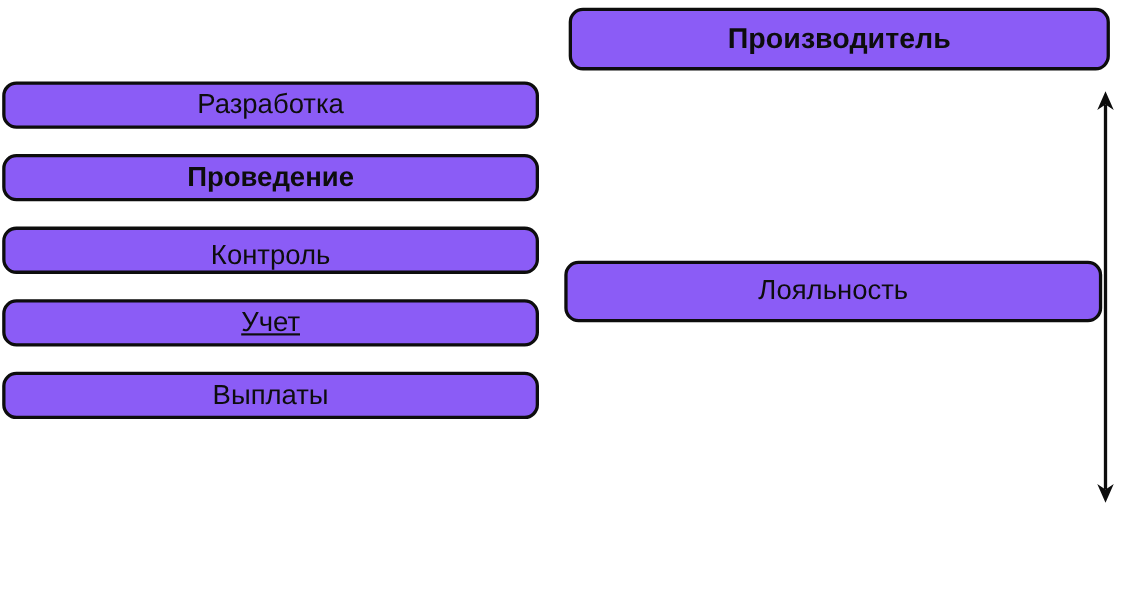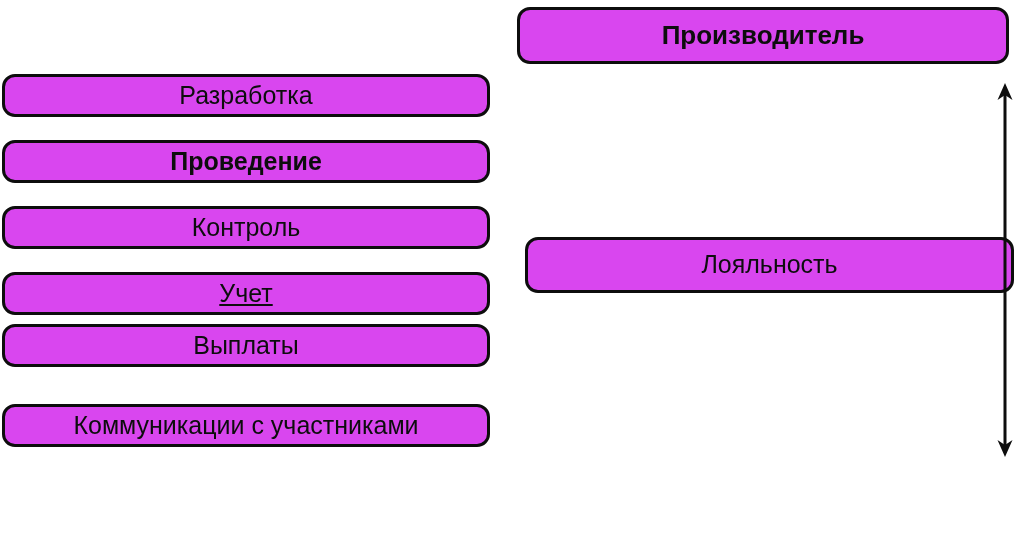--- a/index.html
+++ b/index.html
@@ -12,45 +12,45 @@
     position: relative;
     width: 1024px;
     height: 546px;
     background: #ffffff;
     overflow: hidden;
     color: #000000;
   }
   .box {
     position: absolute;
     box-sizing: border-box;
-    background: #d946ef;
+    background: #8b5cf6;
     border: 3px solid #0d0d0d;
     border-radius: 13px;
     display: flex;
     align-items: center;
     justify-content: center;
     text-align: center;
     font-size: 25px;
     line-height: 1.1;
     color: #0d0d0d;
   }
   .box.bold { font-weight: bold; font-size: 26px; }
 
   
   .left-box   { left: 2px; width: 488px; height: 43px; }
   .lb-0 { top: 74px;  }
   .lb-1 { top: 140px; font-weight: bold; }
-  .lb-2 { top: 206px; }
+  .lb-2 { top: 206px; align-items: flex-end; }
   .lb-3 { top: 272px; text-decoration: underline; }
-  .lb-4 { top: 324px; }
+  .lb-4 { top: 338px; }
   .lb-5 { top: 404px; }
 
   
   .rb-top    { left: 517px; top: 7px;   width: 492px; height: 57px; }
-  .rb-middle { left: 513px; top: 237px; width: 489px; height: 56px; margin-left: 12px; }
+  .rb-middle { left: 513px; top: 237px; width: 489px; height: 56px; }
   .rb-bottom { left: 517px; top: 477px; width: 492px; height: 61px; }
 
   .connector {
     position: absolute;
     left: 994px;
     top: 82px;
     width: 22px;
     height: 376px;
   }
 </style>
@@ -67,23 +67,20 @@
   </div>
   <div class="box left-box lb-2">
     <span>Контроль</span>
   </div>
   <div class="box left-box lb-3">
     <span>Учет</span>
   </div>
   <div class="box left-box lb-4">
     <span>Выплаты</span>
   </div>
-  <div class="box left-box lb-5">
-    <span>Коммуникации с участниками</span>
-  </div>
 
   <div class="box bold rb-top">
     <span>Производитель</span>
   </div>
   <div class="box rb-middle">
     <span>Лояльность</span>
   </div>
 
   <svg class="connector" viewBox="0 0 22 376" xmlns="http://www.w3.org/2000/svg">
     <line x1="11" y1="13" x2="11" y2="363" stroke="#0d0d0d" stroke-width="3"></line>

